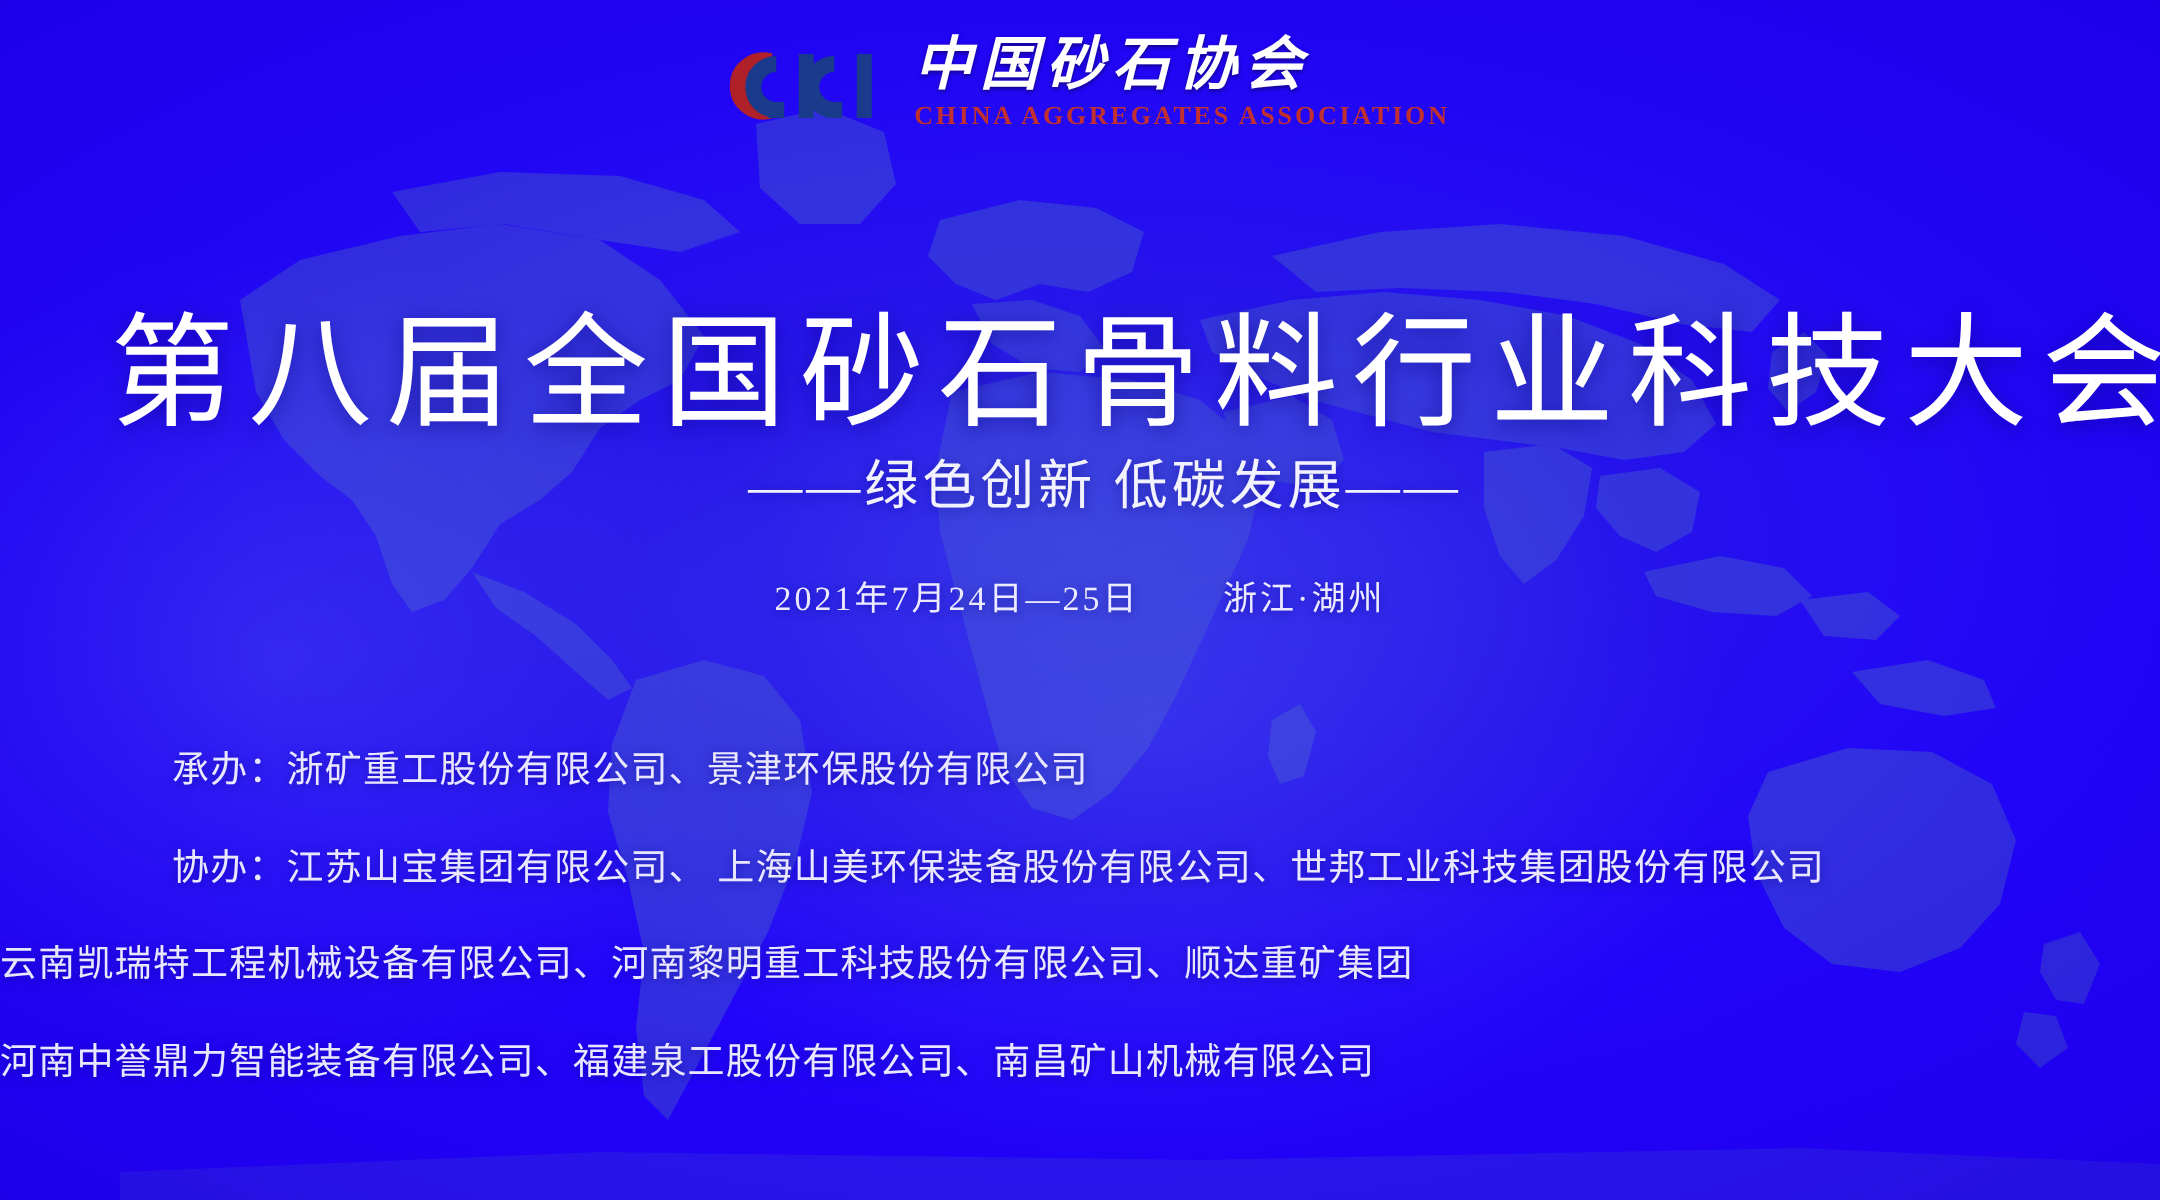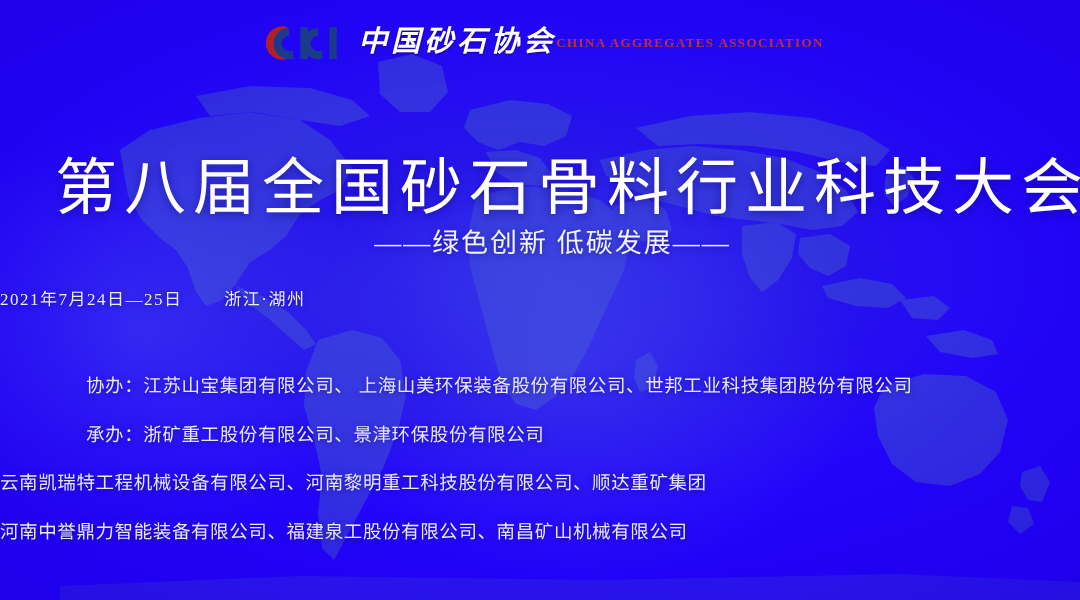--- a/index.html
+++ b/index.html
@@ -63,22 +63,21 @@
     left: 50%;
     transform: translateX(-50%);
     display: flex;
     align-items: center;
     gap: 10px;
     height: 54px;
   }
   .logo-mark { display: block; }
   .logo-cn {
     display: flex;
-    flex-direction: row;
-    align-items: center;
+    flex-direction: column;
     line-height: 1;
   }
   .logo-cn-main {
     font-family: "Liberation Serif", "DejaVu Serif", serif;
     font-size: 29px;
     font-weight: 700;
     color: #ffffff;
     letter-spacing: 4px;
     font-style: italic;
     text-shadow: 0 1px 2px rgba(0,0,0,0.45);
@@ -125,21 +124,21 @@
     white-space: nowrap;
     text-shadow: 0 1px 6px rgba(10,0,120,0.5);
     padding-left: 23px;
   }
 
   
   .meta {
     position: absolute;
     top: 285px;
     left: 0; right: 0;
-    text-align: left;
+    text-align: center;
     font-size: 17px;
     color: #eceaff;
     letter-spacing: 1.5px;
     white-space: nowrap;
     text-shadow: 0 1px 5px rgba(10,0,120,0.5);
   }
   .meta .place { margin-left: 36px; }
 
   
   .orgs {
@@ -248,20 +247,20 @@
     <h1 class="title">第八届全国砂石骨料行业科技大会</h1>
 
     <div class="subtitle">——绿色创新 低碳发展——</div>
 
     <div class="meta">
       <span>2021年7月24日—25日</span>
       <span class="place">浙江·湖州</span>
     </div>
 
     <div class="orgs">
+      <div class="org-line left-1">承办：浙矿重工股份有限公司、景津环保股份有限公司</div>
       <div class="org-line left-2">协办：江苏山宝集团有限公司、 上海山美环保装备股份有限公司、世邦工业科技集团股份有限公司</div>
-      <div class="org-line left-1">承办：浙矿重工股份有限公司、景津环保股份有限公司</div>
       <div class="org-line center">云南凯瑞特工程机械设备有限公司、河南黎明重工科技股份有限公司、顺达重矿集团</div>
       <div class="org-line center">河南中誉鼎力智能装备有限公司、福建泉工股份有限公司、南昌矿山机械有限公司</div>
     </div>
 
   </div>
 </div>
 
 </body></html>

